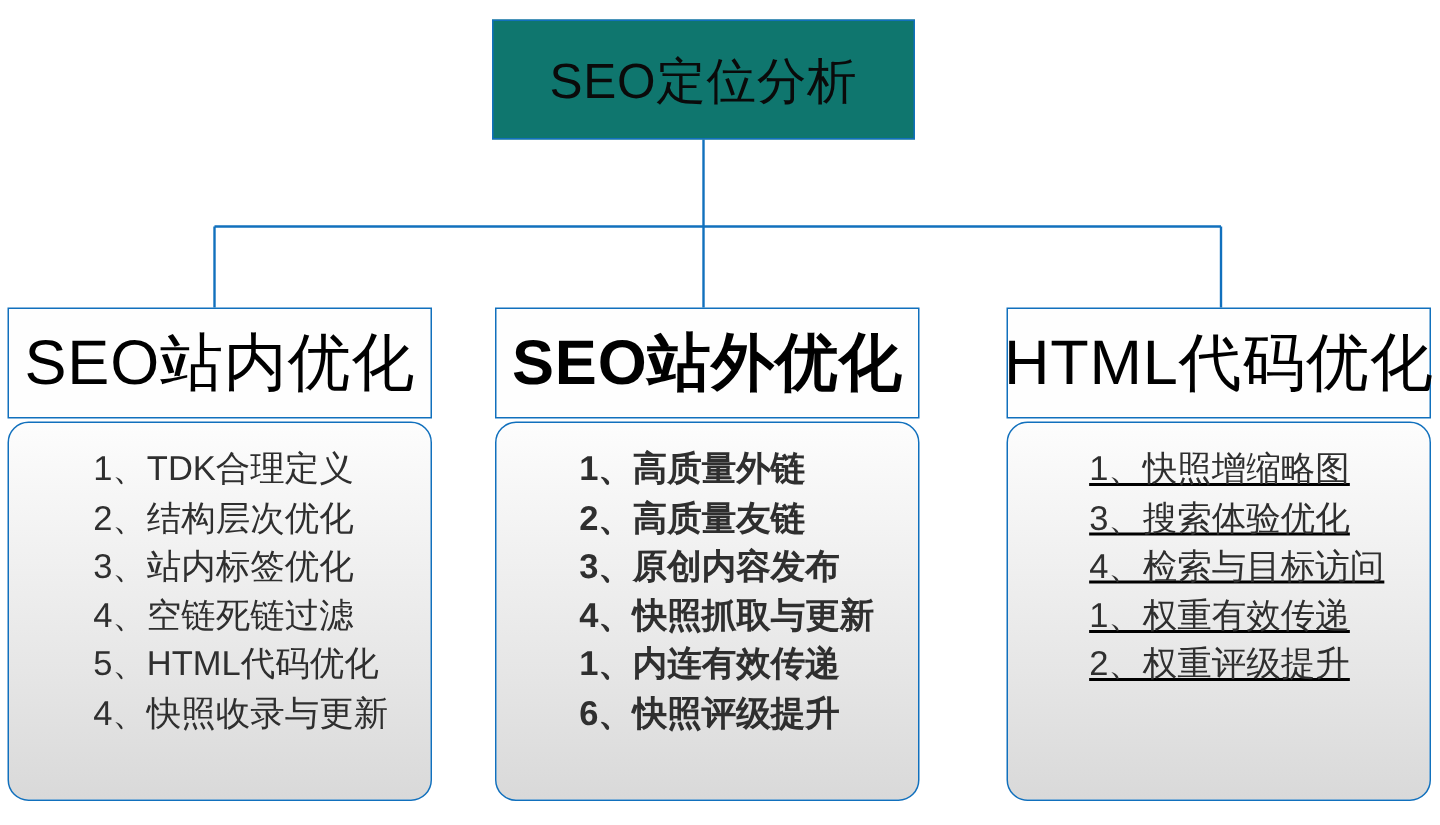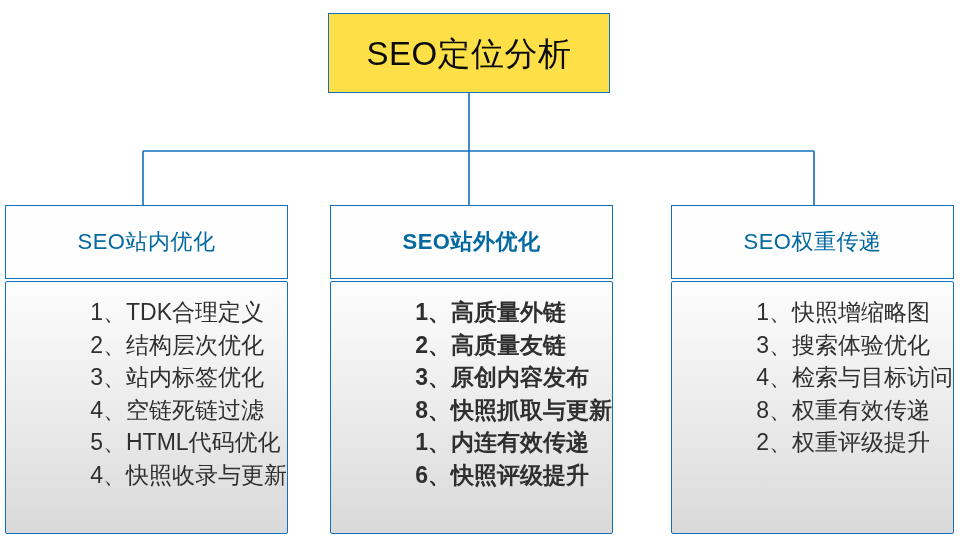--- a/index.html
+++ b/index.html
@@ -34,21 +34,21 @@
 
   
   .root-box {
     position: absolute;
     left: 328px;
     top: 13px;
     width: 282px;
     height: 80px;
     box-sizing: border-box;
     border: 1.4px solid #1170bd;
-    background: #fde047;
+    background: #0f766e;
     display: flex;
     align-items: center;
     justify-content: center;
   }
   .root-label {
     font-size: 33px;
     line-height: 1;
     letter-spacing: 0.5px;
     color: #0a0a0a;
     white-space: nowrap;
@@ -68,53 +68,53 @@
     box-sizing: border-box;
     width: 100%;
     height: 74px;
     border: 1.4px solid #1170bd;
     background: #fefefe;
     display: flex;
     align-items: center;
     justify-content: center;
   }
   .col-header-label {
-    font-size: 22px;
+    font-size: 42px;
     line-height: 1;
     letter-spacing: 0.5px;
-    color: #0369a1;
+    color: #000000;
     white-space: nowrap;
   }
 
   .col-body {
     box-sizing: border-box;
     width: 100%;
     height: 253px;
     margin-top: 2px;
     border: 1.4px solid #1170bd;
-    border-radius: 2px;
+    border-radius: 14px;
     background: linear-gradient(180deg, #fdfdfd 0%, #f3f3f3 28%, #e6e6e6 66%, #d9d9d9 100%);
     padding: 14px 0 10px 0;
     display: flex;
     flex-direction: column;
-    align-items: flex-end;
+    align-items: center;
   }
   .item-list {
     margin: 0;
     padding: 0 0 0 28px;
     list-style: none;
   }
   .item-row {
     font-size: 23px;
     line-height: 32.5px;
     color: #2f2f2f;
     white-space: nowrap;
     letter-spacing: 0px;
   }
-  .col-3 .item-list { padding-left: 24px; }
+  .col-3 .item-list { padding-left: 24px; text-decoration: underline; }
   .col-2 .item-list { padding-left: 26px; }
 </style>
 </head>
 <body>
 
 <div id="diagram">
 
   <svg id="connectors" viewBox="0 0 960 550" width="960" height="550" aria-hidden="true">
 
     <line x1="469" y1="93" x2="469" y2="151" stroke="#1170bd" stroke-width="1.6"></line>
@@ -148,35 +148,35 @@
 
   <div class="column col-2">
     <div class="col-header">
       <span class="col-header-label">SEO站外优化</span>
     </div>
     <div class="col-body">
       <ul class="item-list">
         <li class="item-row">1、高质量外链</li>
         <li class="item-row">2、高质量友链</li>
         <li class="item-row">3、原创内容发布</li>
-        <li class="item-row">8、快照抓取与更新</li>
+        <li class="item-row">4、快照抓取与更新</li>
         <li class="item-row">1、内连有效传递</li>
         <li class="item-row">6、快照评级提升</li>
       </ul>
     </div>
   </div>
 
   <div class="column col-3">
     <div class="col-header">
-      <span class="col-header-label">SEO权重传递</span>
+      <span class="col-header-label">HTML代码优化</span>
     </div>
     <div class="col-body">
       <ul class="item-list">
         <li class="item-row">1、快照增缩略图</li>
         <li class="item-row">3、搜索体验优化</li>
         <li class="item-row">4、检索与目标访问</li>
-        <li class="item-row">8、权重有效传递</li>
+        <li class="item-row">1、权重有效传递</li>
         <li class="item-row">2、权重评级提升</li>
       </ul>
     </div>
   </div>
 
 </div>
 
 </body></html>

